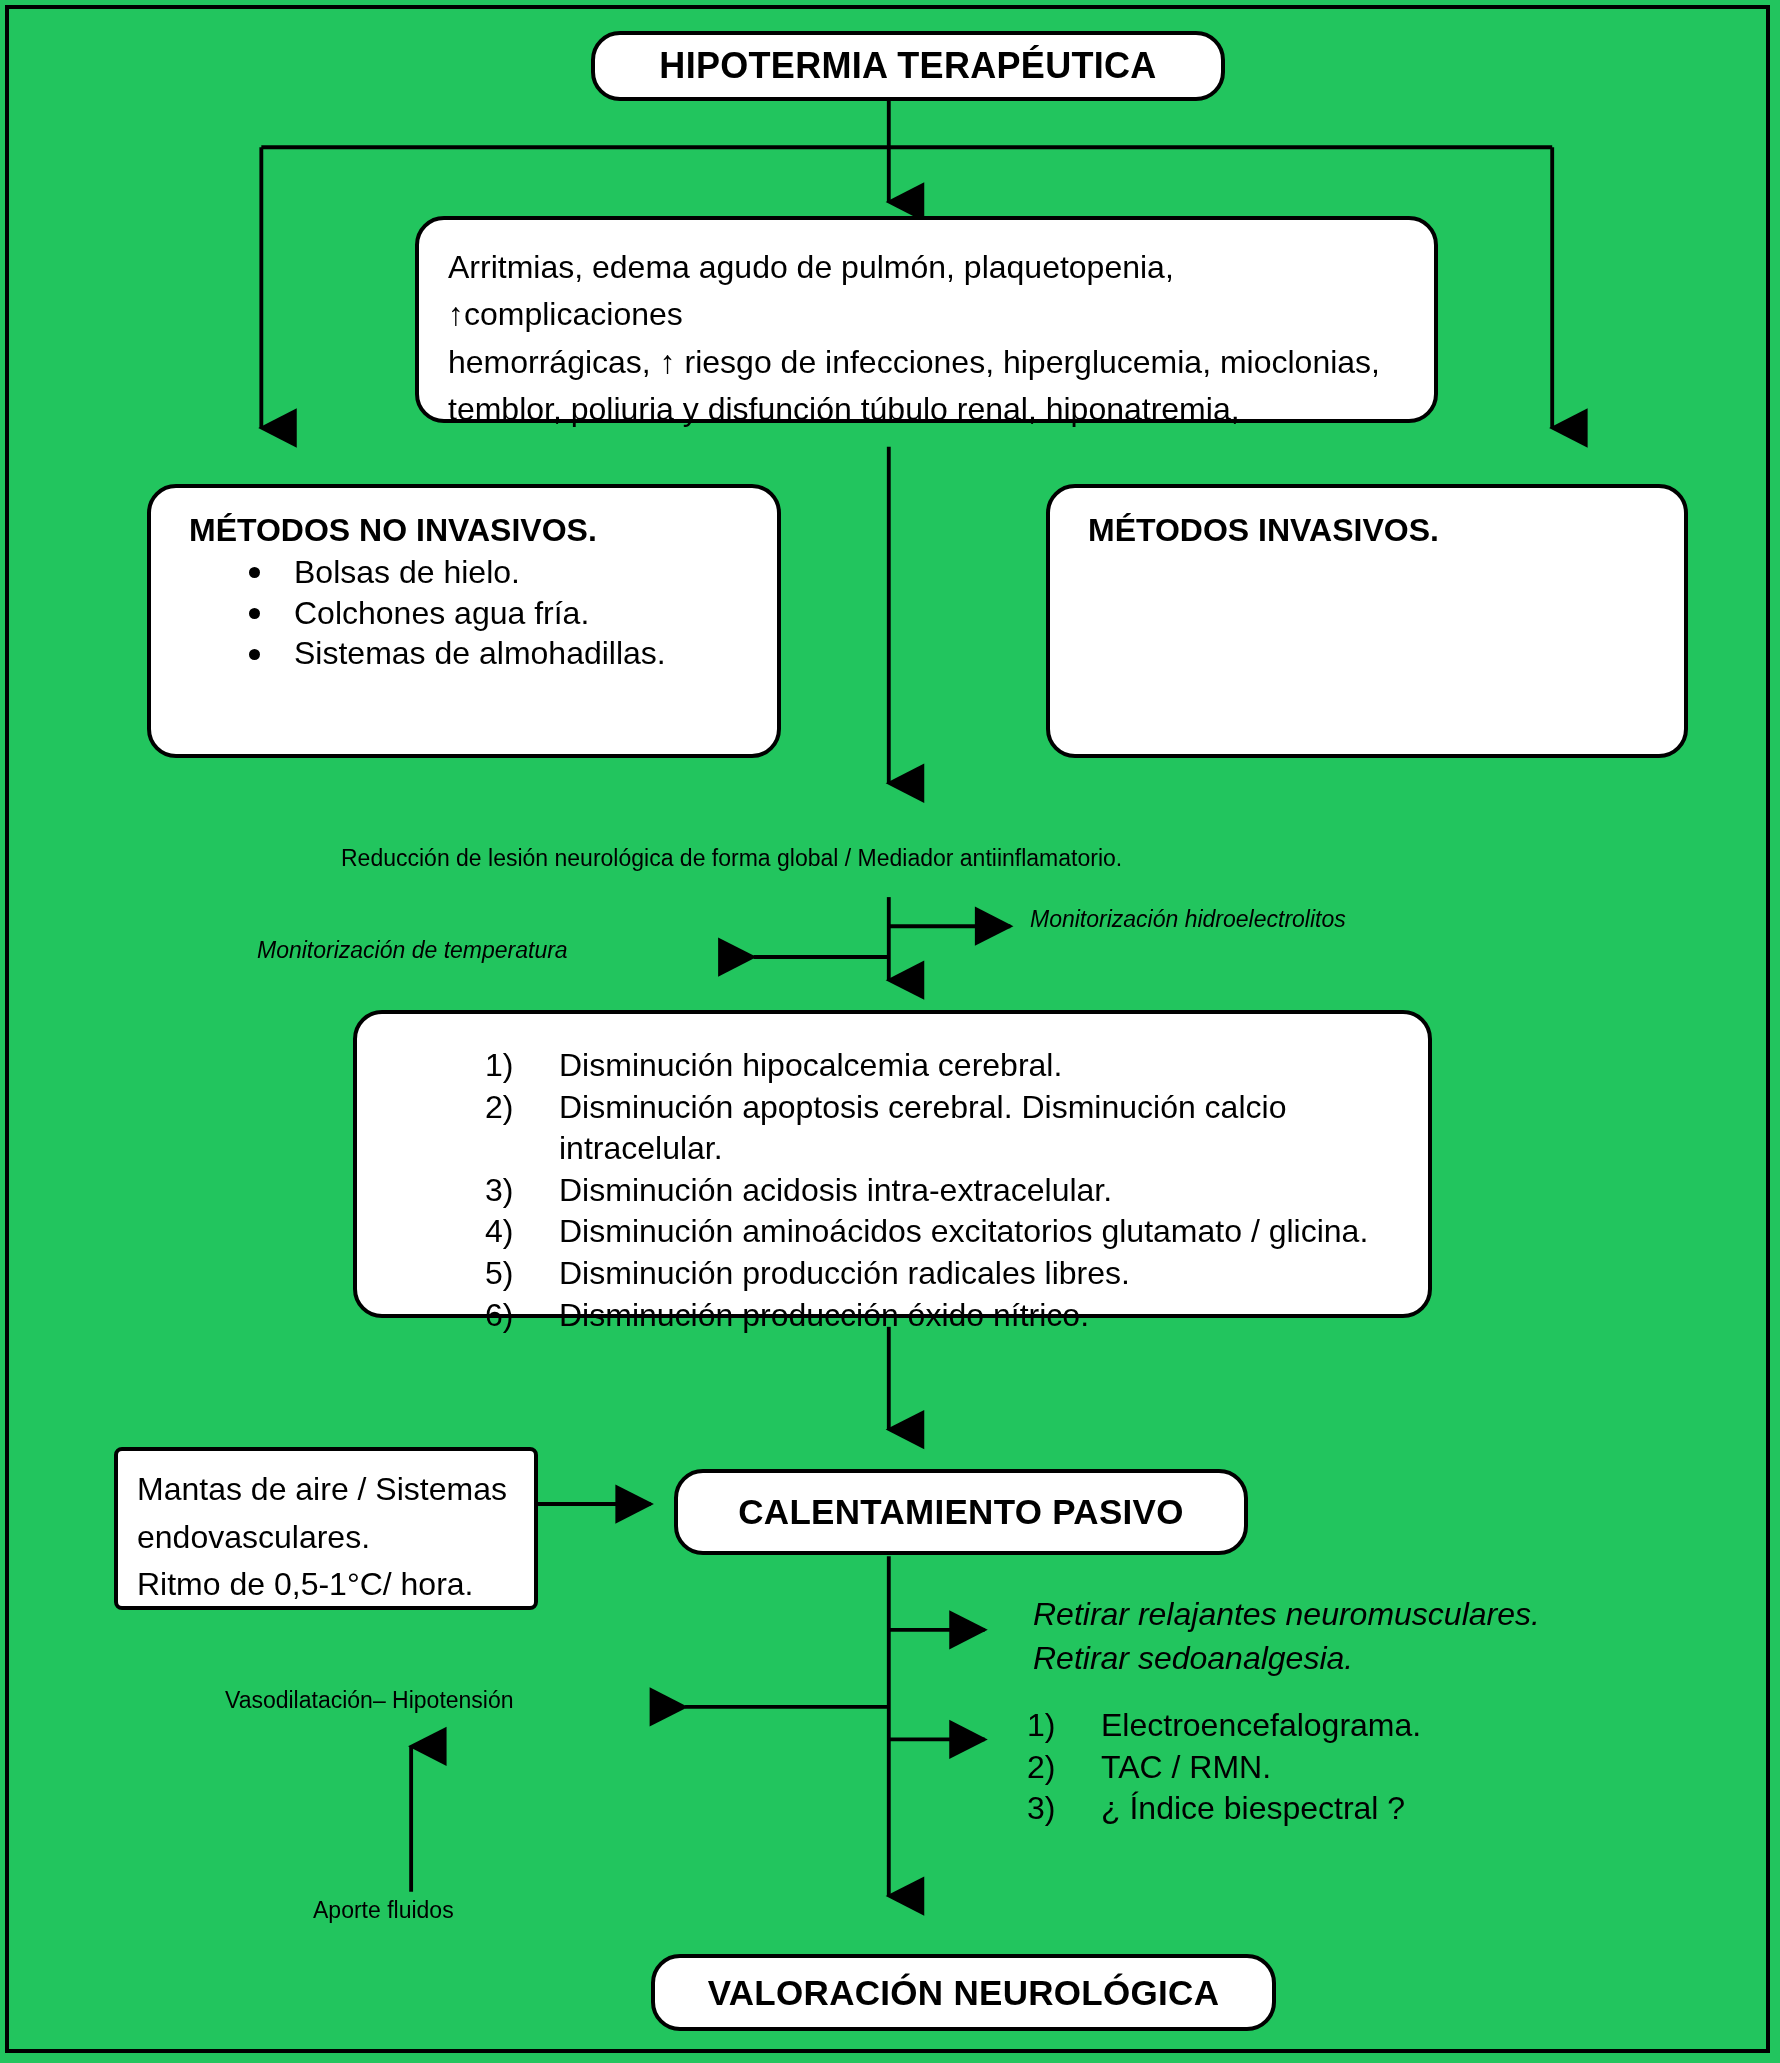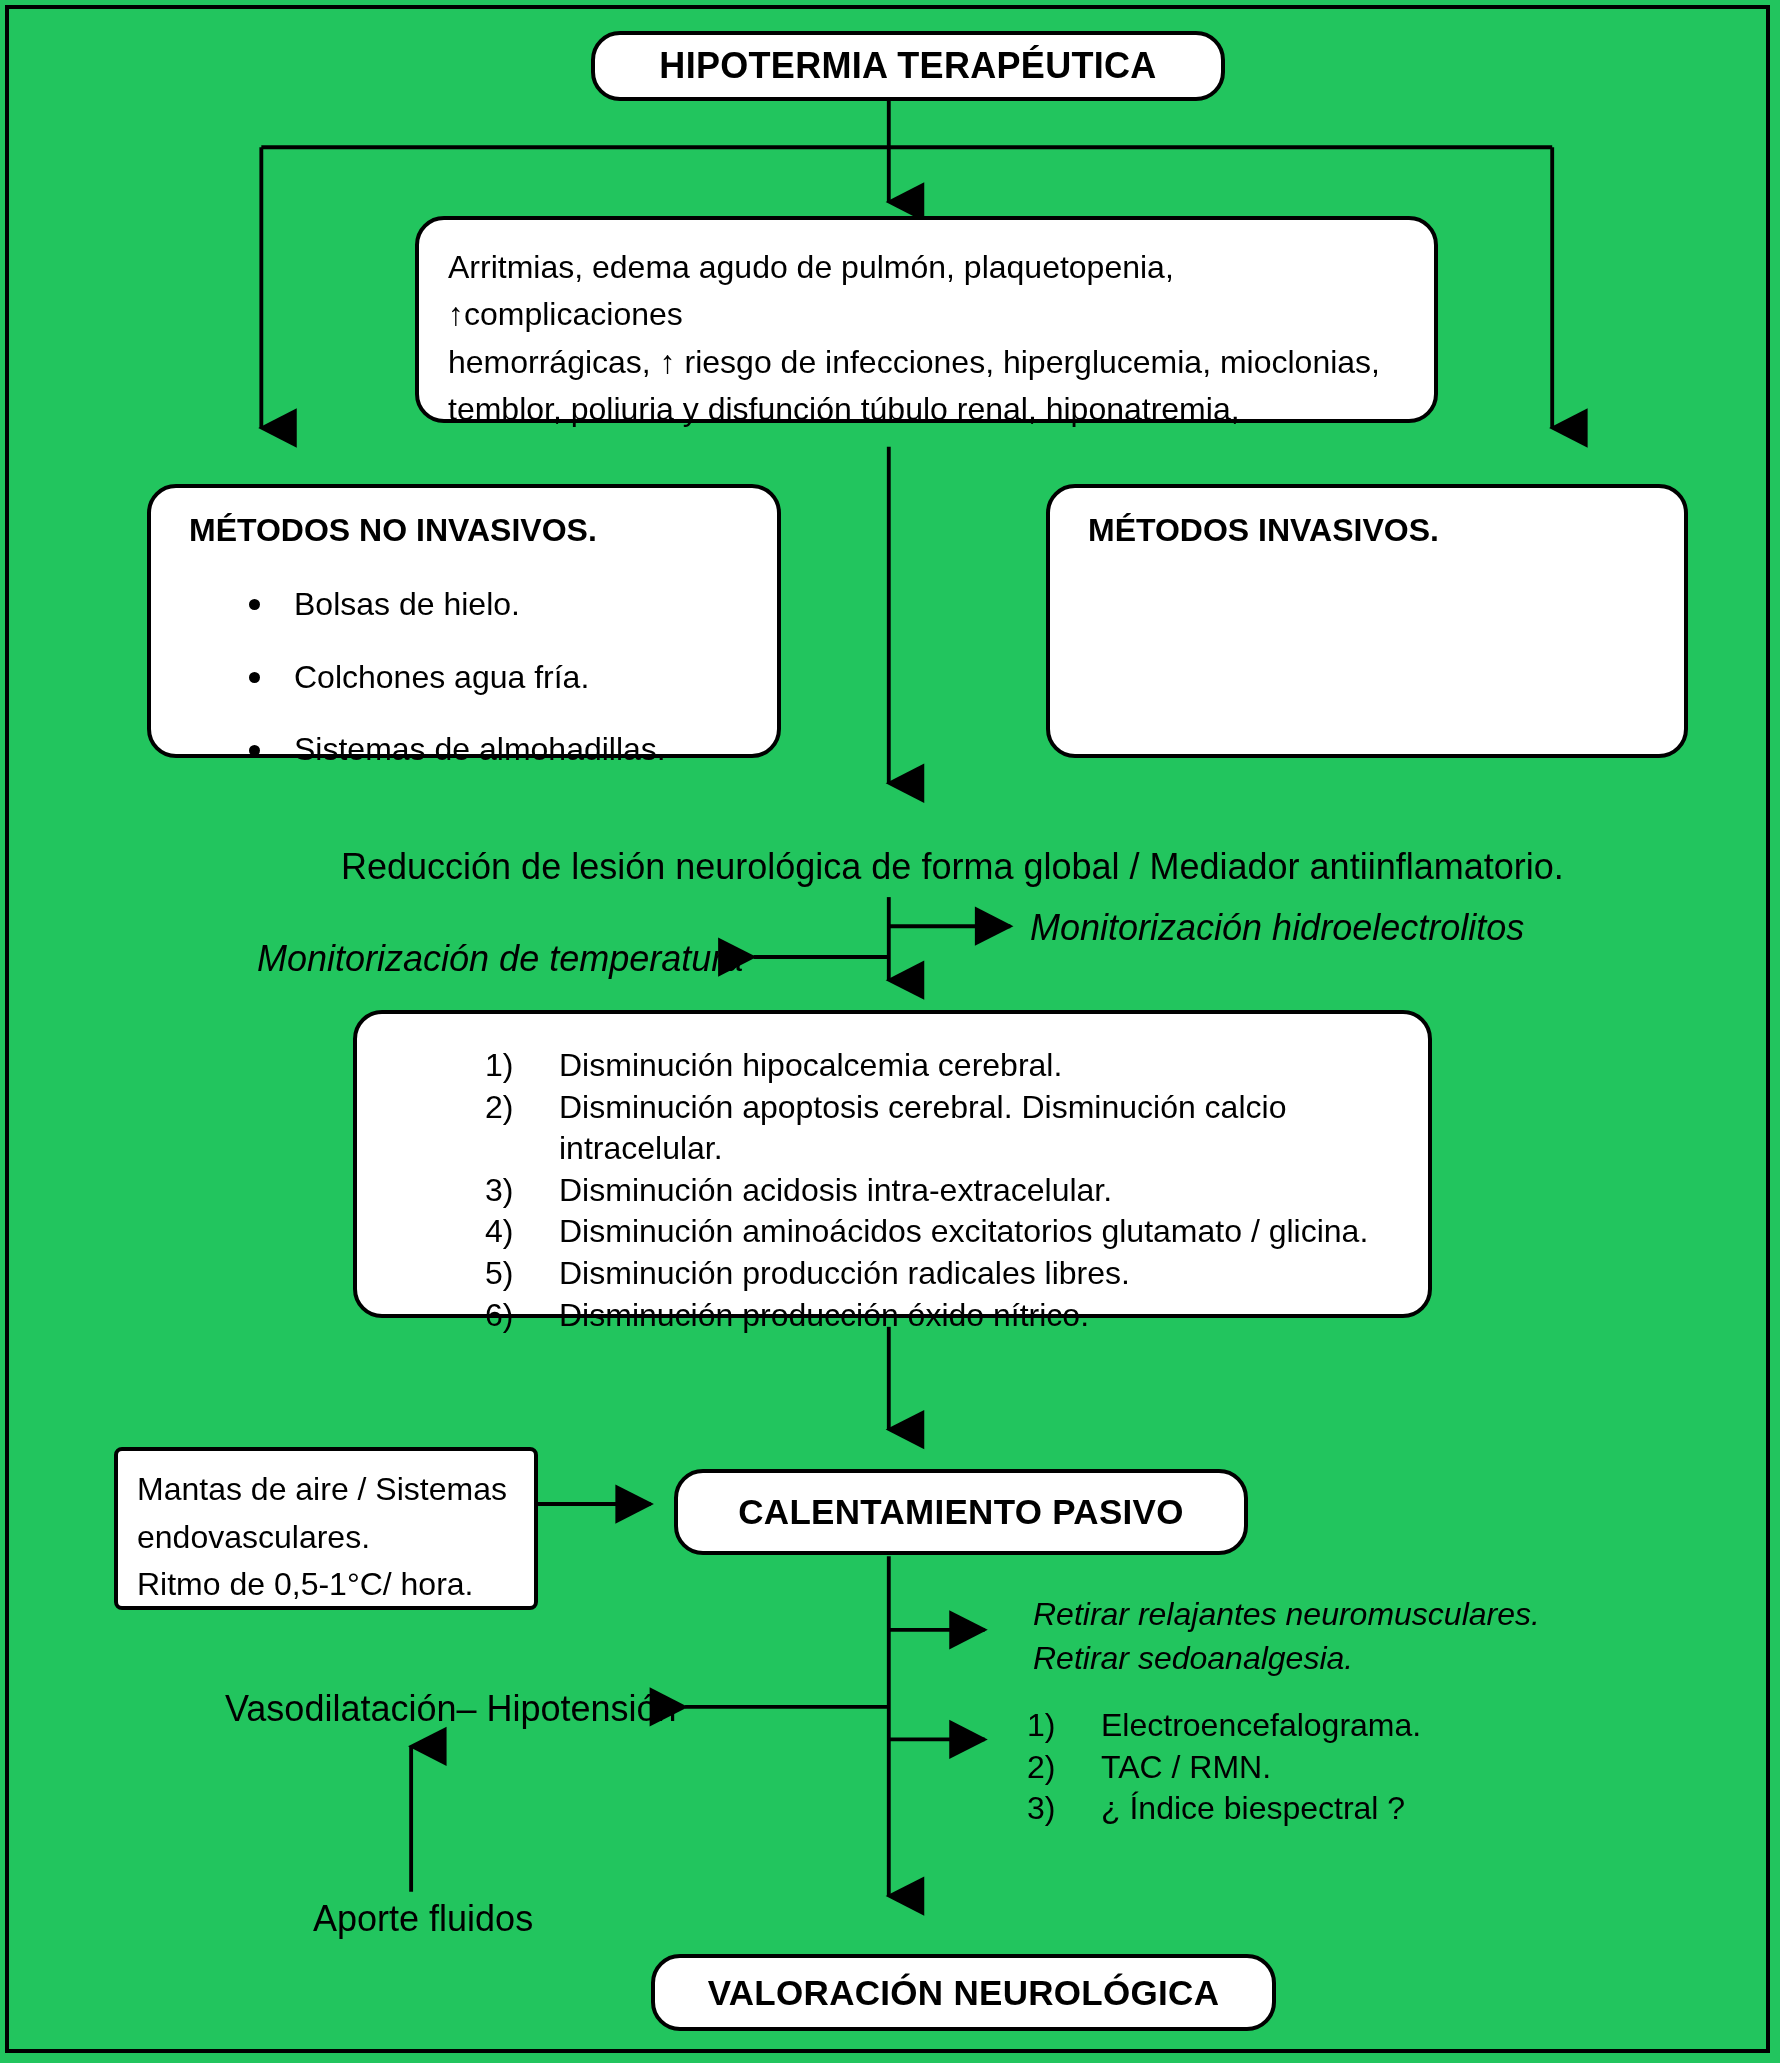--- a/index.html
+++ b/index.html
@@ -75,21 +75,20 @@
   ul.bullets {
     list-style: none;
     margin: 0;
     padding: 0 0 0 74px;
     font-size: 32px;
     line-height: 1.27;
   }
   ul.bullets > li {
     position: relative;
     padding-left: 50px;
-    margin-top: 32px;
   }
   ul.bullets > li::before {
     content: "";
     position: absolute;
     left: 5.1px;
     top: 15.4px;
     width: 11px;
     height: 11px;
     border-radius: 50%;
     background: #000000;
@@ -113,21 +112,21 @@
     content: counter(nlist) ")";
     position: absolute;
     left: 0;
     top: 0;
     width: 51px;
     text-align: left;
   }
 
   .free-text {
     position: absolute;
-    font-size: 36px;
+    font-size: 23px;
     line-height: 1.34;
     white-space: pre;
   }
   .free-text.italic { font-style: italic; }
 
   .free-block {
     position: absolute;
     font-size: 32px;
     line-height: 1.38;
   }

